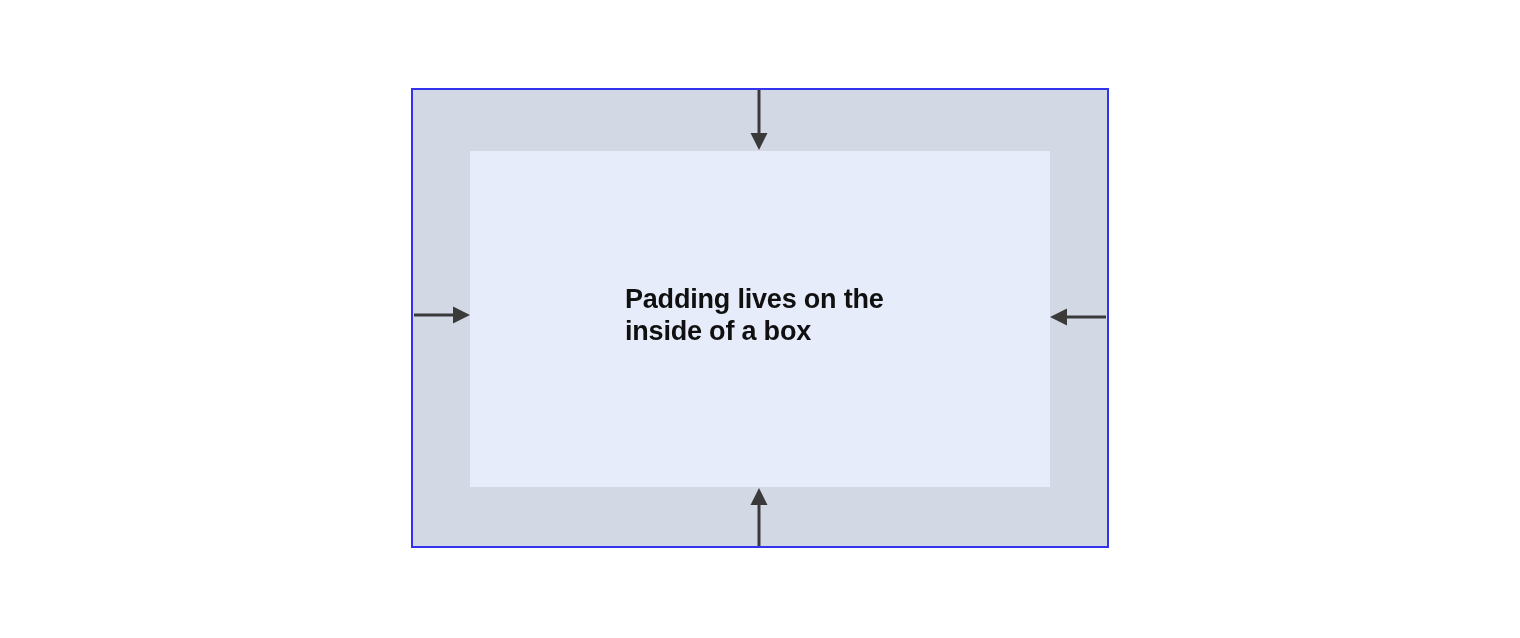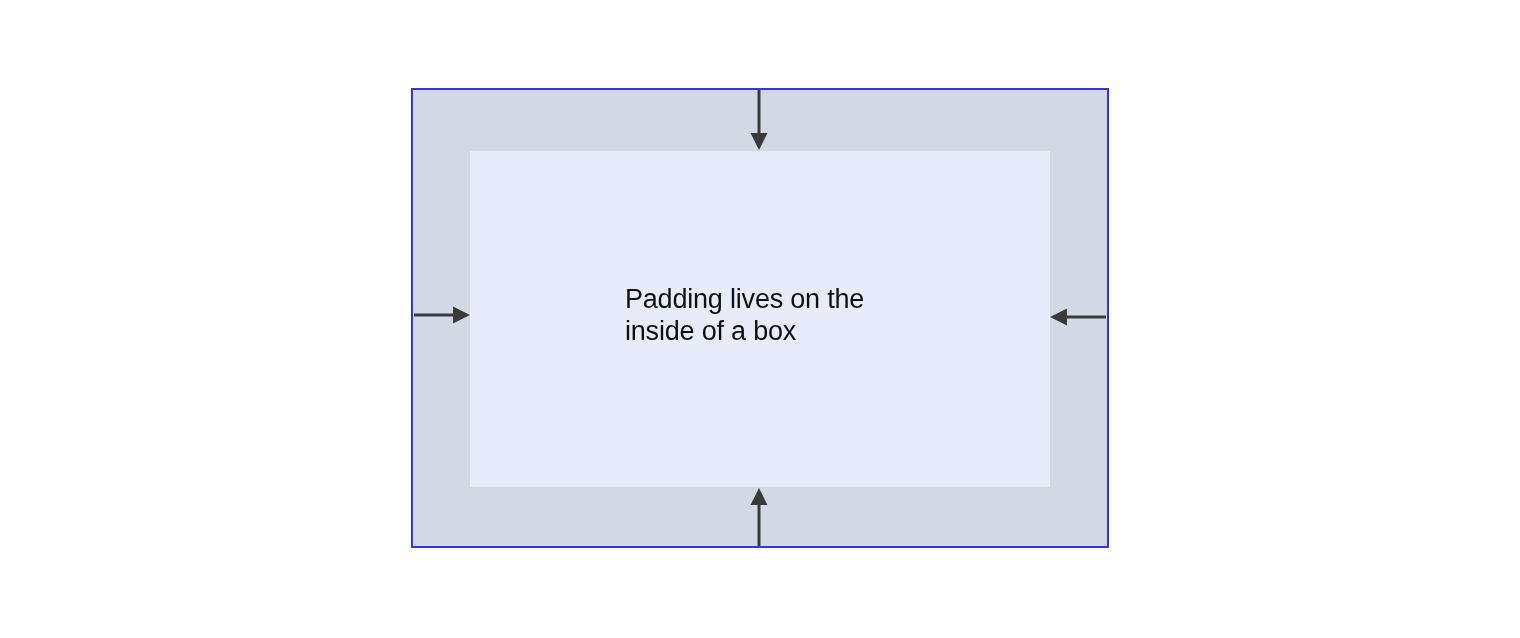--- a/index.html
+++ b/index.html
@@ -46,21 +46,21 @@
     background: #e6ecfa;
   }
 
   
   #content-label {
     position: absolute;
     left: 625px;
     top: 283px;
     width: 300px;
     font-size: 27px;
-    font-weight: normal;
+    font-weight: bold;
     line-height: 32px;
     letter-spacing: -0.2px;
     color: #101010;
     white-space: pre-line;
   }
 
   
   #arrow-layer {
     position: absolute;
     left: 0;

